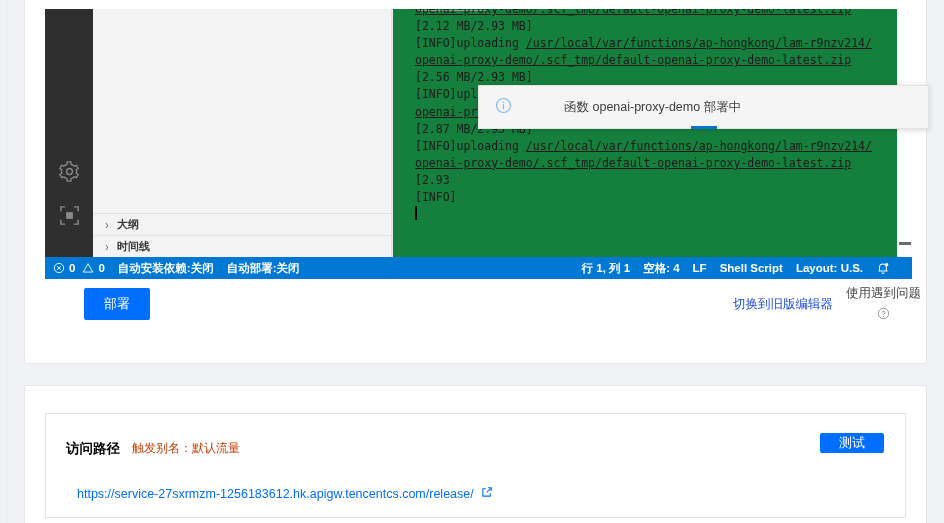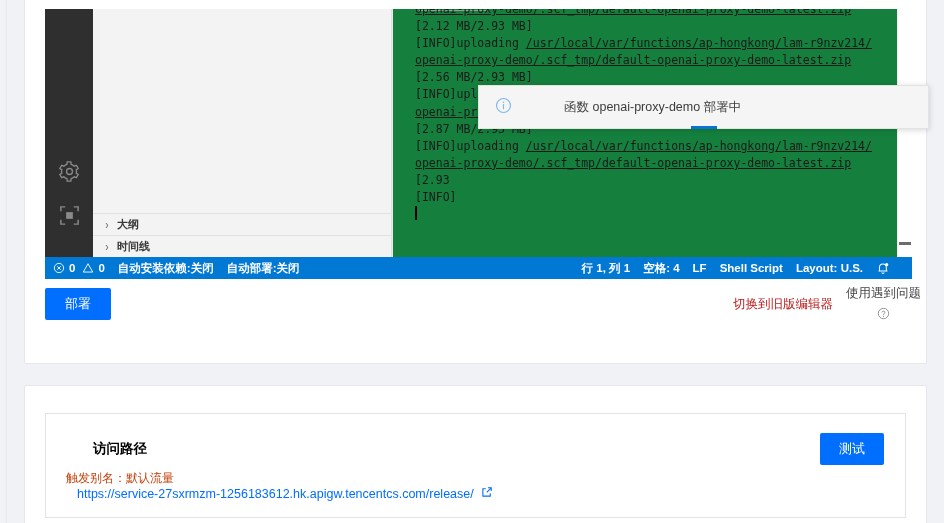--- a/index.html
+++ b/index.html
@@ -240,32 +240,33 @@
     background: #006eff;
     color: #fff;
     border: none;
     border-radius: 2px;
     height: 32px;
     min-width: 66px;
     padding: 0 16px;
     font-size: 13px;
     font-family: "Liberation Sans", sans-serif;
     cursor: pointer;
+    margin-left: 39px;
   }
   .deploy-right {
     margin-left: auto;
     display: flex;
     align-items: center;
     gap: 13px;
     font-size: 12.5px;
     color: #444;
     padding-right: 4px;
   }
   .link-blue {
-    color: #b91c1c;
+    color: #1d4ed8;
     text-decoration: none;
     cursor: pointer;
   }
   .help-wrap { display: flex; align-items: center; gap: 5px; color: #444; flex-direction: column; }
 
   
   .access-inner {
     position: absolute;
     left: 20px;
     top: 27px;
@@ -273,23 +274,22 @@
     height: 105px;
     border: 1px solid #e0e3e8;
     box-sizing: border-box;
     background: #fff;
   }
   .access-head {
     position: absolute;
     left: 20px;
     top: 26px;
     display: flex;
-    align-items: center;
+    align-items: flex-start;
     gap: 12px;
-    flex-direction: column;
   }
   .access-title {
     font-size: 13.5px;
     font-weight: bold;
     color: #000;
   }
   .access-sub {
     font-size: 12px;
     color: #c2410c;
   }
@@ -304,21 +304,21 @@
   }
   .access-url a { color: #006eff; text-decoration: none; }
   .btn-test {
     position: absolute;
     right: 21px;
     top: 19px;
     background: #006eff;
     color: #fff;
     border: none;
     border-radius: 2px;
-    height: 32px;
+    height: 20px;
     min-width: 64px;
     padding: 0 15px;
     font-size: 13px;
     font-family: "Liberation Sans", sans-serif;
     cursor: pointer;
   }
 
   .page-edge {
     position: absolute;
     left: 0; top: 0;

